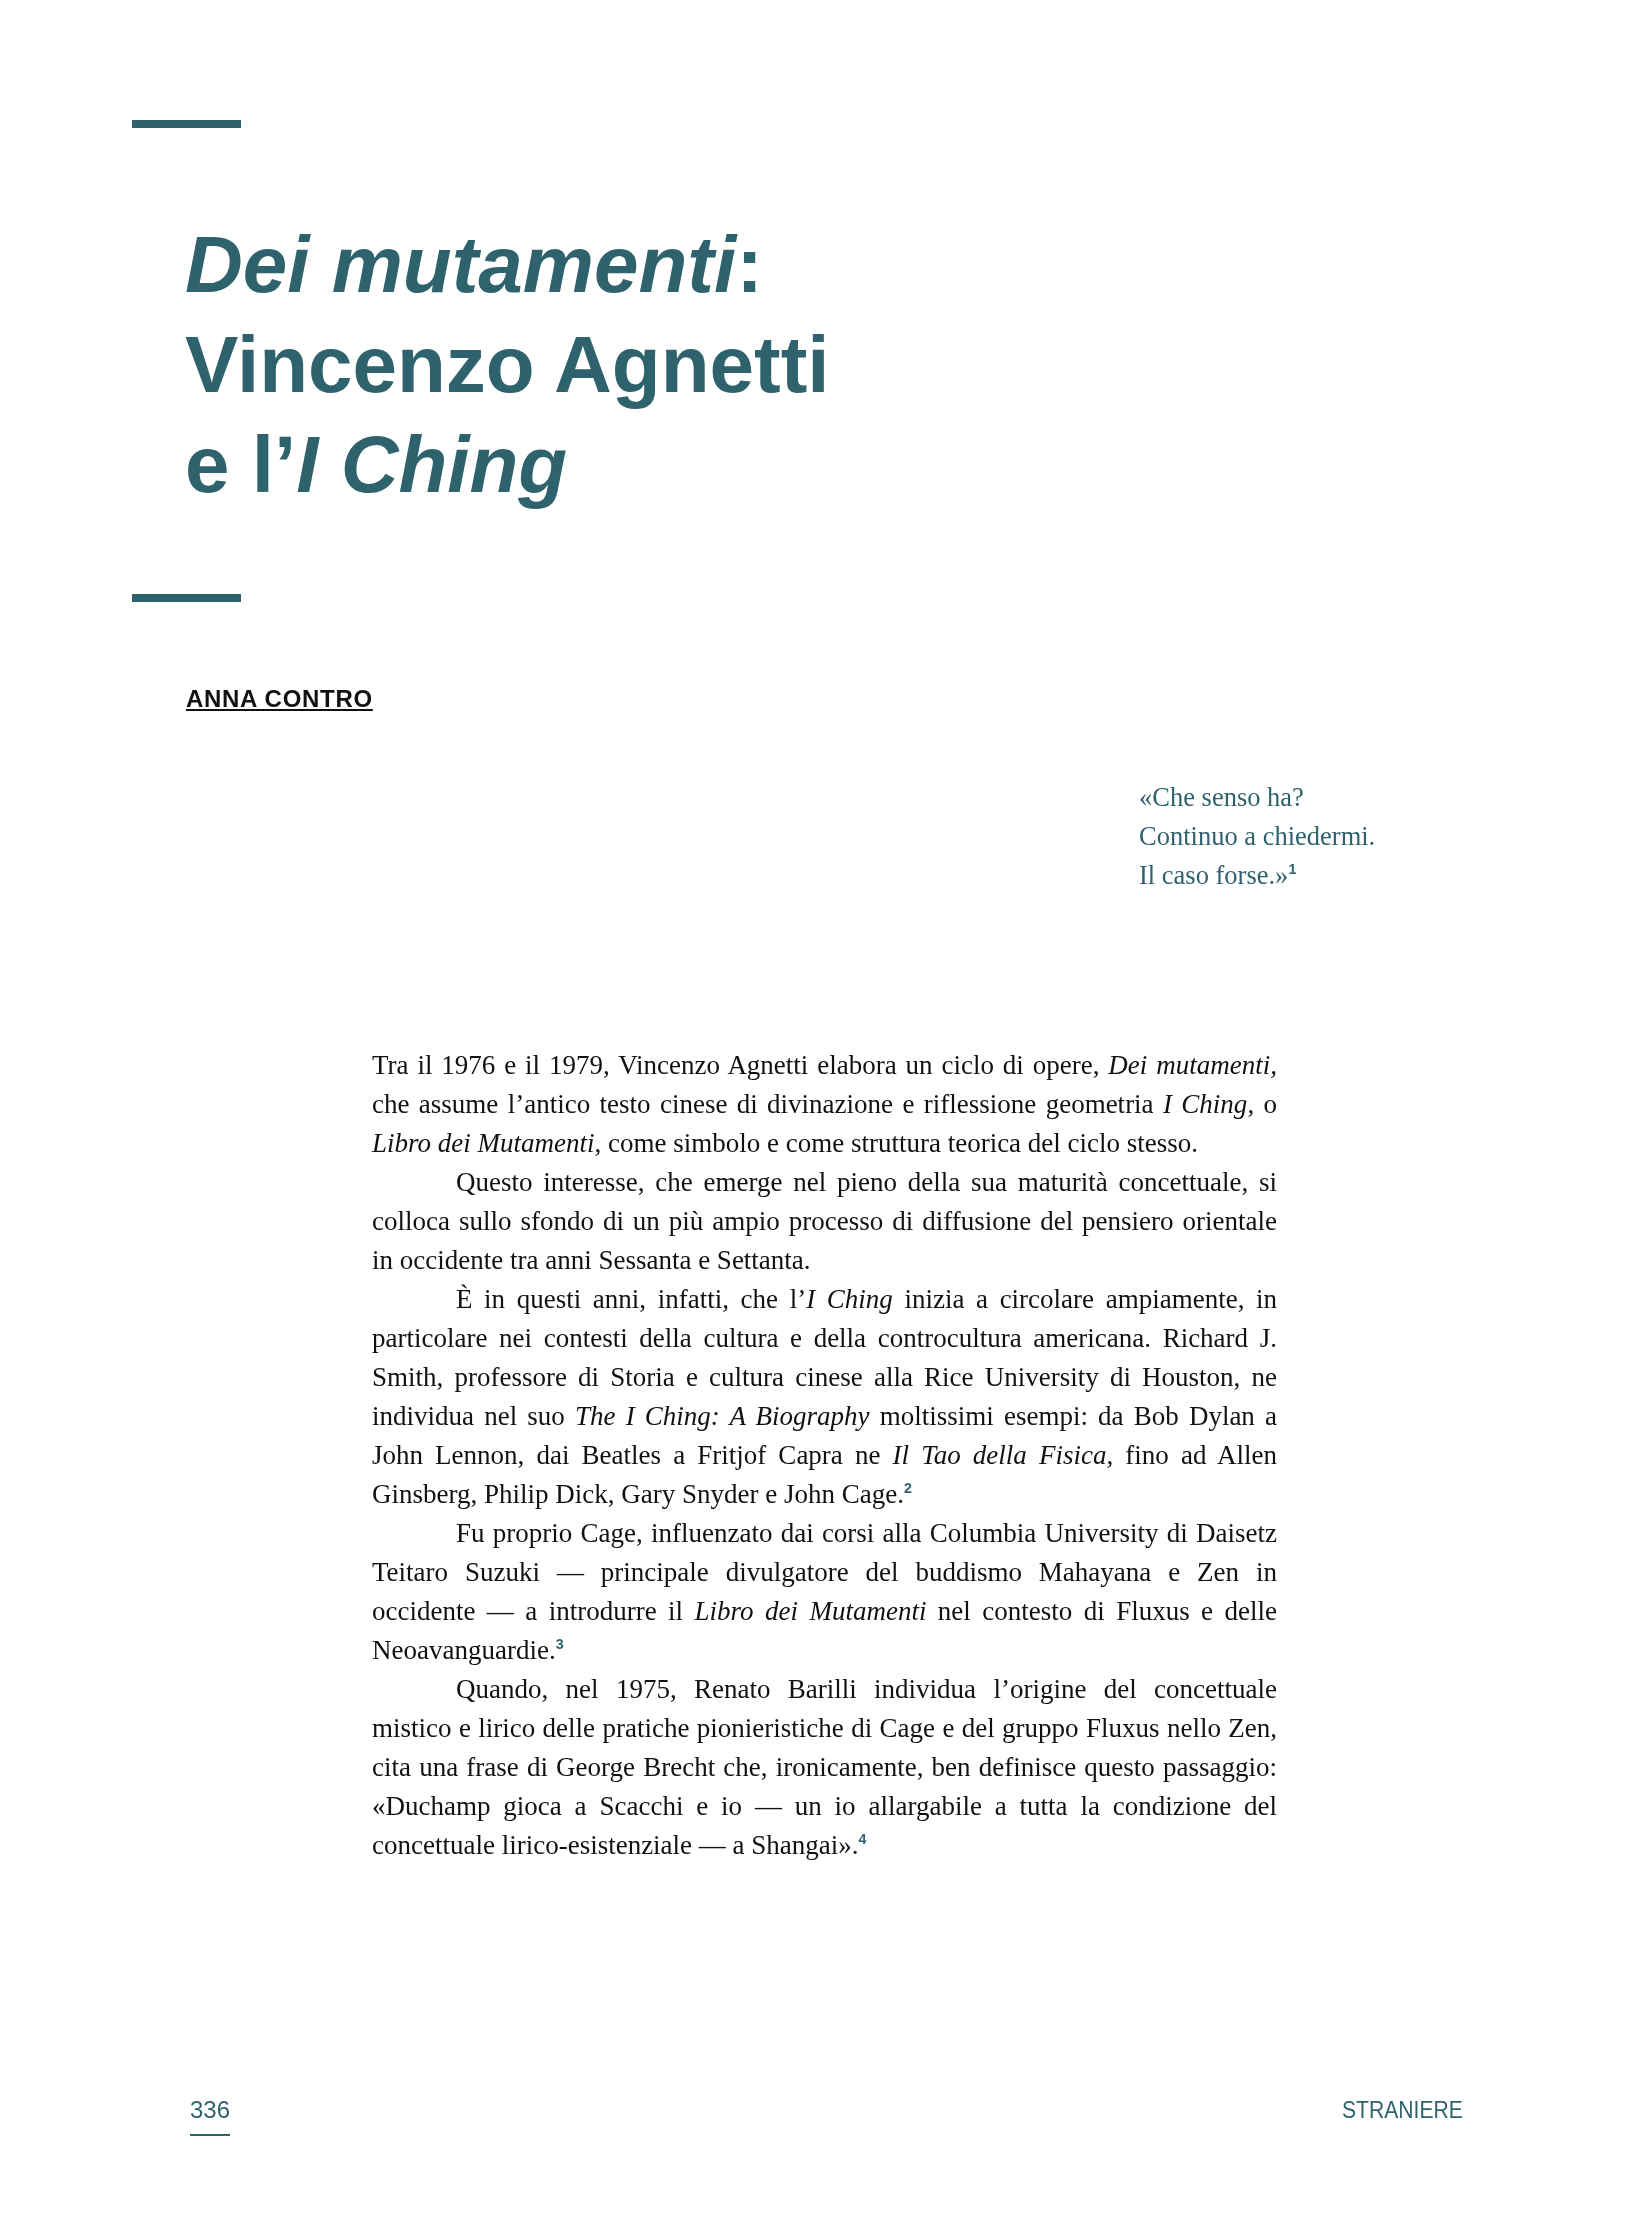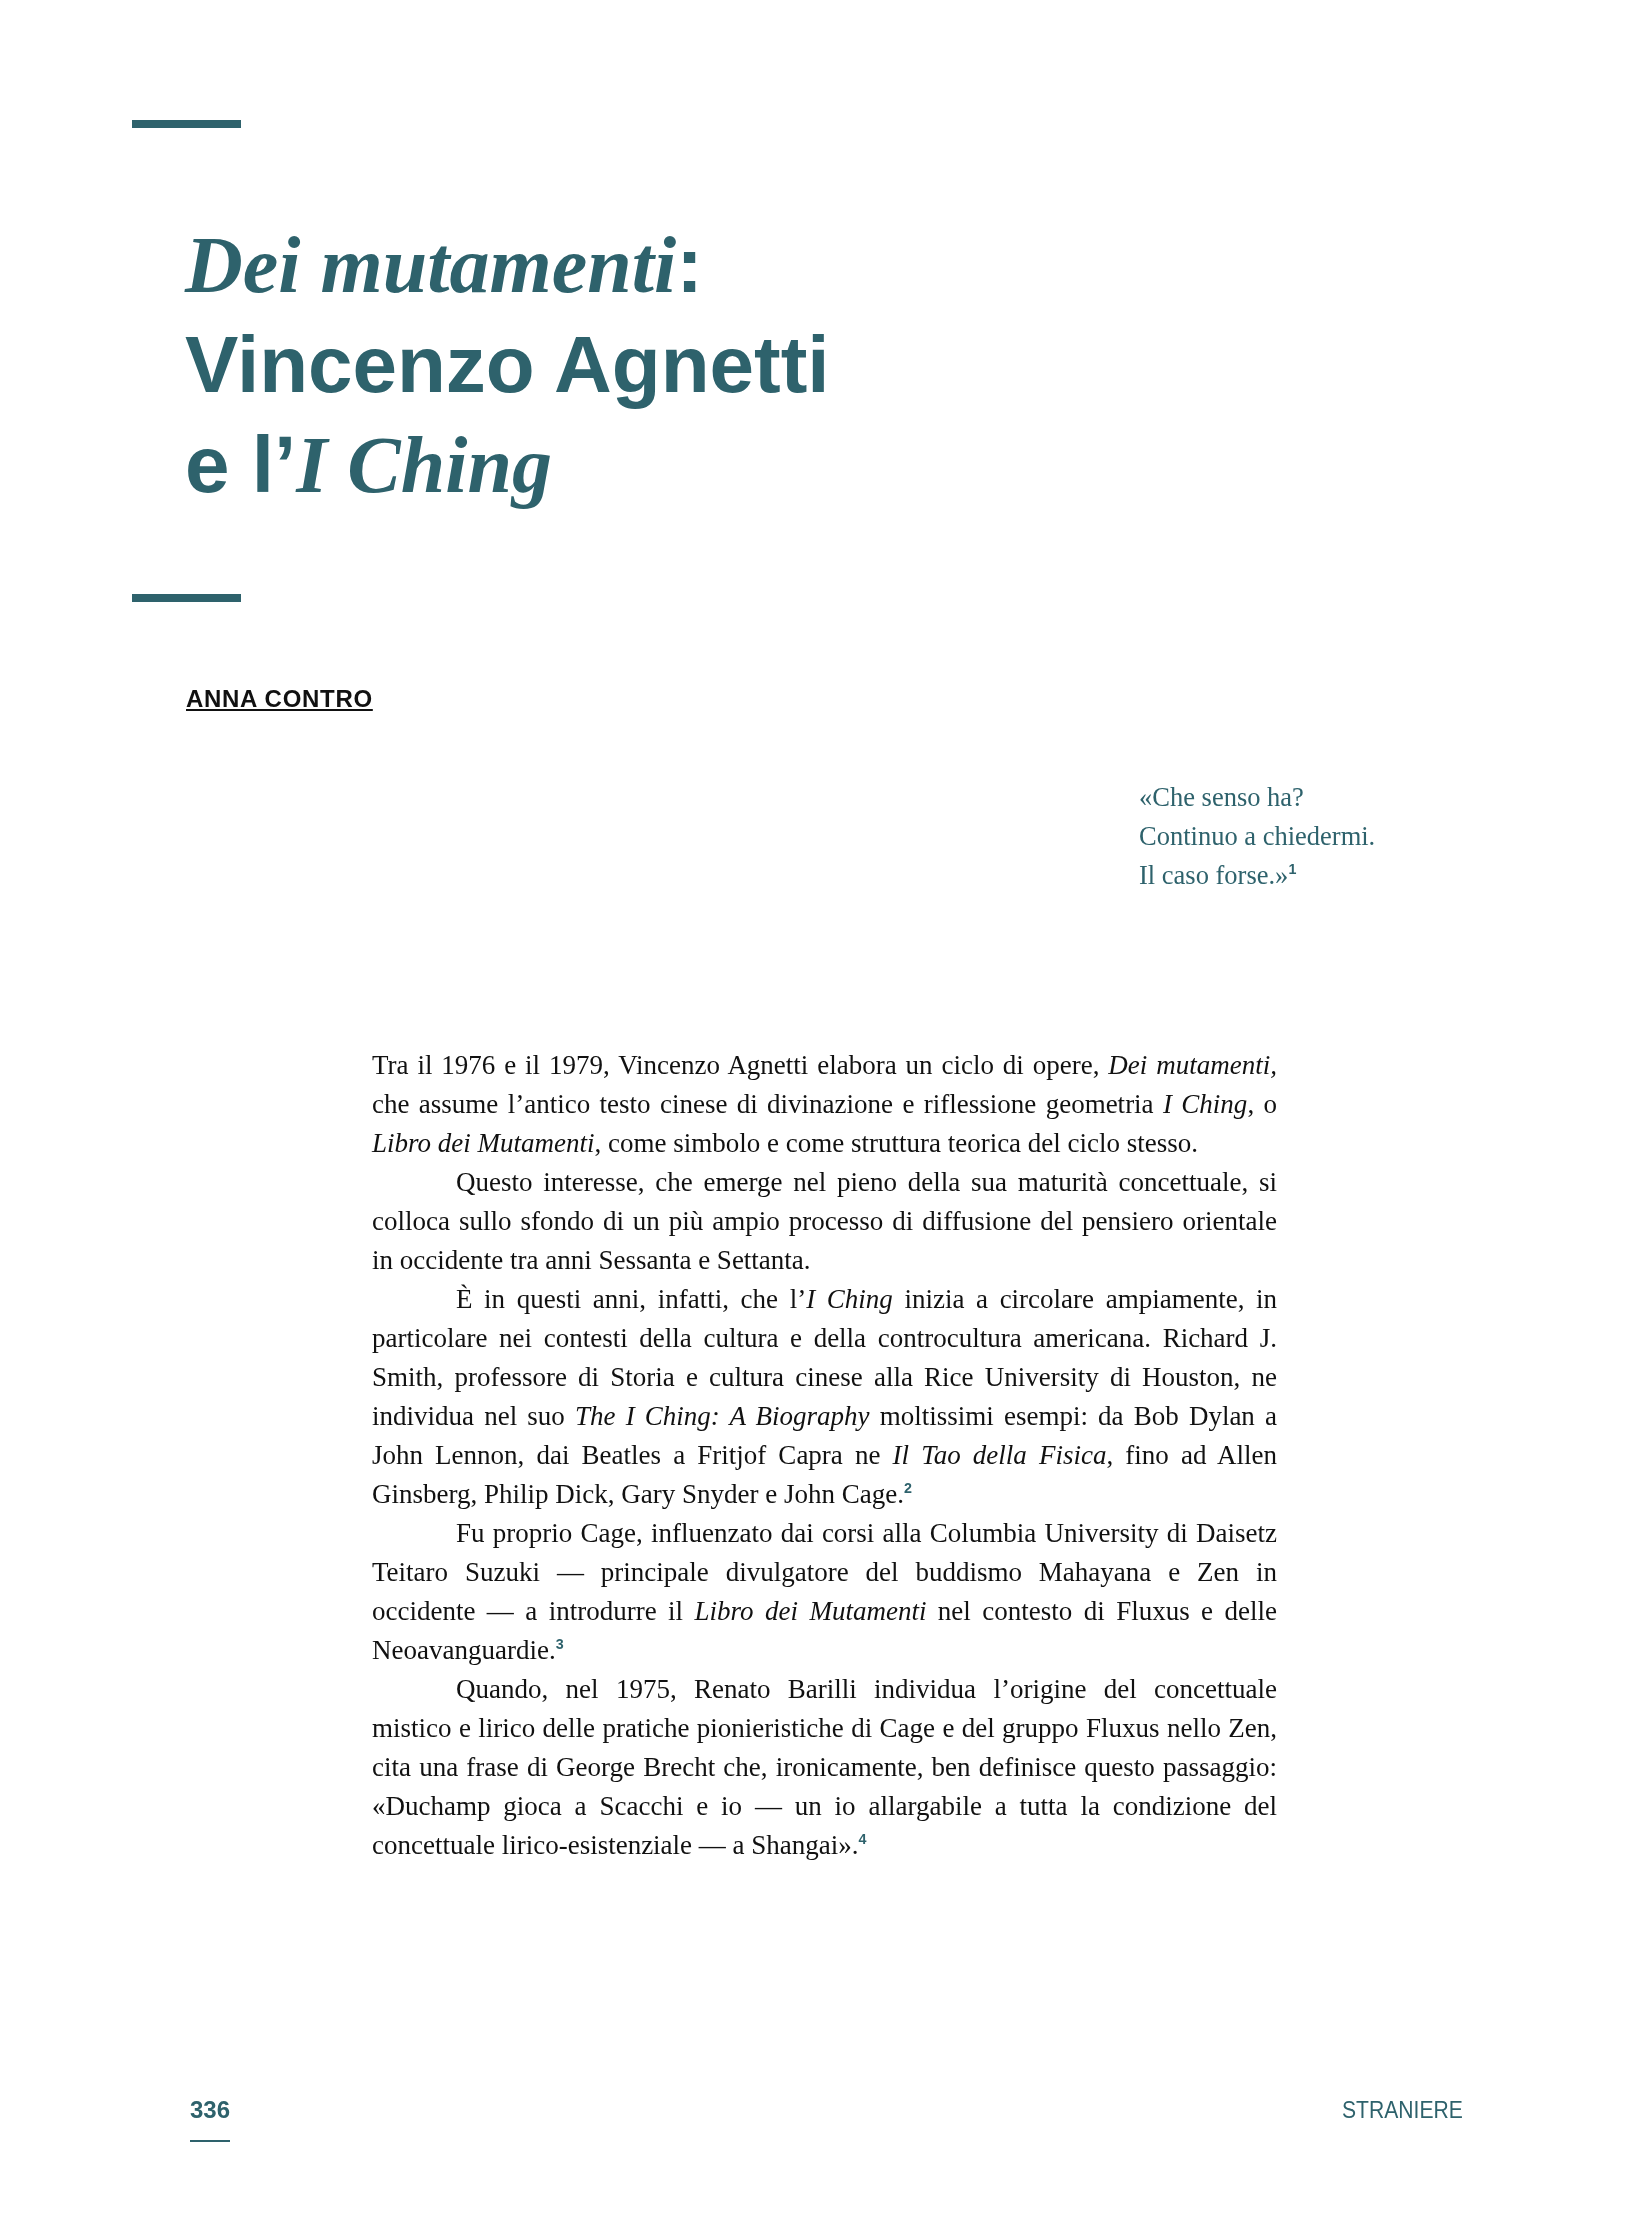--- a/index.html
+++ b/index.html
@@ -6,43 +6,43 @@
   body { width: 1647px; height: 2239px; position: relative; overflow: hidden; }
   .accent-bar { position: absolute; left: 132px; width: 109px; height: 7.9px; background: #2e626c; }
   #bar-top { top: 120px; }
   #bar-bottom { top: 594px; }
   .title {
     position: absolute; left: 185px; top: 215px;
     font-family: "Liberation Sans", sans-serif; font-weight: bold;
     font-size: 80px; line-height: 100px; color: #2e626c; letter-spacing: 0px;
   }
   .title .line { display: block; white-space: nowrap; }
-  .title i { font-style: italic; font-family: Liberation Serif, serif; }
+  .title i { font-style: italic; }
   .author {
     position: absolute; left: 186px; top: 685px;
     font-family: "Liberation Sans", sans-serif; font-size: 24px; font-weight: bold;
     color: #111; letter-spacing: 0.7px; text-decoration: underline;
   }
   .epigraph {
     position: absolute; left: 1119px; top: 778px;
     font-family: "Liberation Serif", serif; font-size: 26.5px; line-height: 39px; color: #2e626c;
   }
   .epigraph .line { display: block; white-space: nowrap; margin-left: 20px; }
   sup.fn { color: #2e626c; font-family: "Liberation Sans", sans-serif; font-weight: bold; font-size: 14.3px; vertical-align: super; line-height: 0; }
   .body-text {
     position: absolute; left: 372px; top: 1046px; width: 905px;
     font-family: "Liberation Serif", serif; font-size: 27px; line-height: 39px; color: #111;
     text-align: justify;
   }
   .body-text p { margin: 0; text-indent: 84px; }
   .body-text p.first { text-indent: 0; }
   .folio {
     position: absolute; left: 190px; top: 2096px;
-    font-family: "Liberation Sans", sans-serif; font-weight: bold; font-size: 24px; color: #2e626c;
-    border-bottom: 2.9px solid #2e626c; padding-bottom: 17px; line-height: 27px;
+    font-family: "Liberation Sans", sans-serif; font-weight: normal; font-size: 24px; color: #2e626c;
+    border-bottom: 2.9px solid #2e626c; padding-bottom: 11px; line-height: 27px;
   }
   .running-head {
     position: absolute; left: 1342px; top: 2096px;
     font-family: "Liberation Sans", sans-serif; font-size: 24px; color: #2e626c;
     letter-spacing: 0px; transform: scaleX(0.88); transform-origin: left;
   }
 </style>
 </head>
 <body>
 

